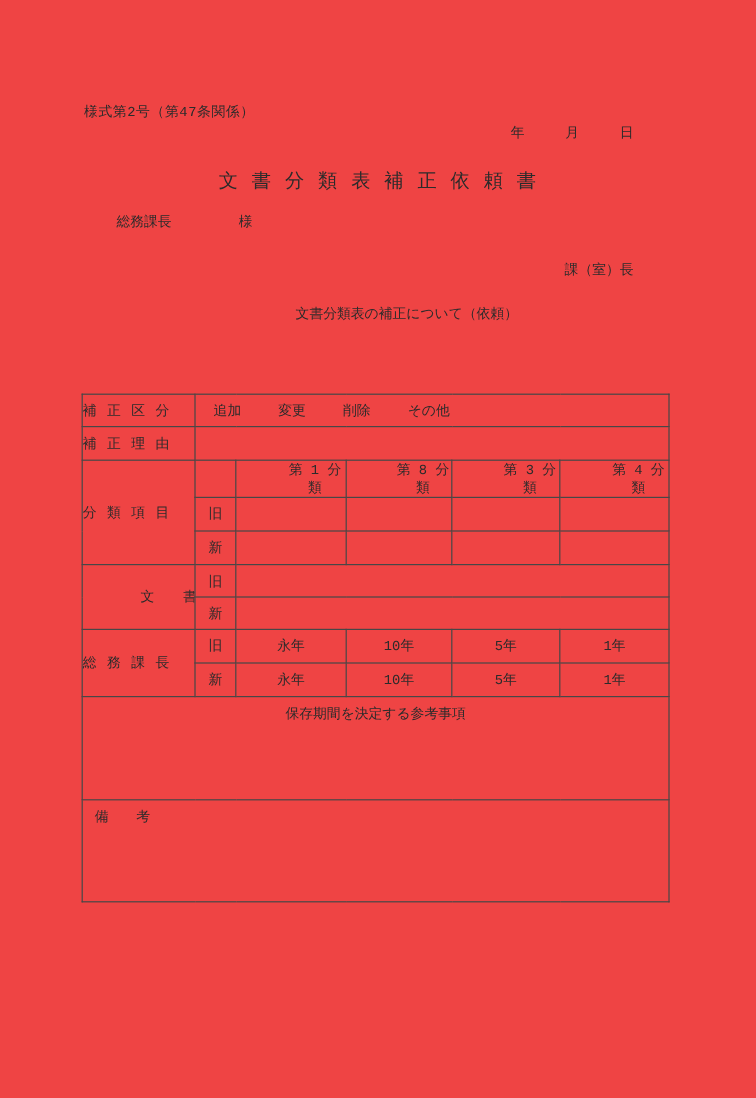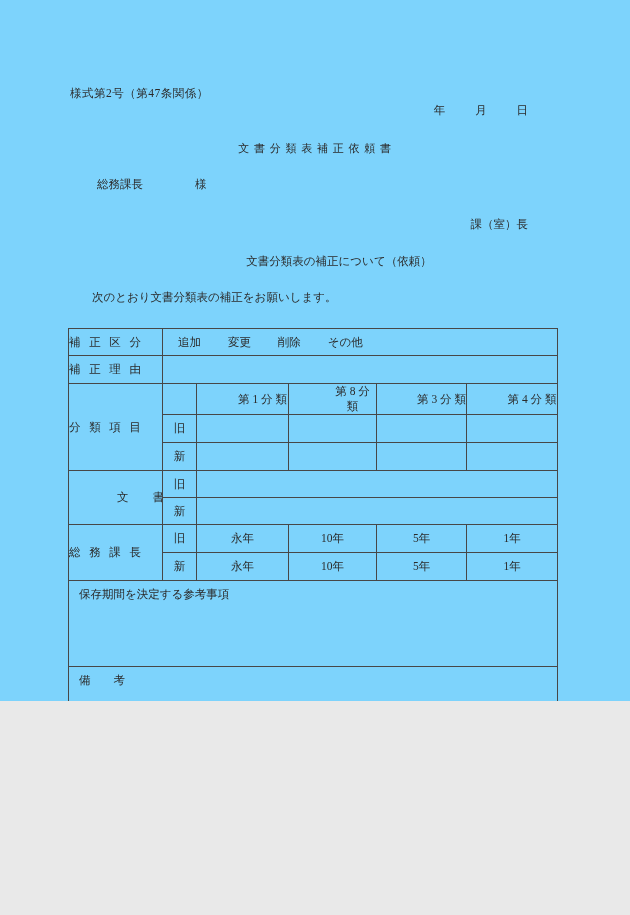--- a/index.html
+++ b/index.html
@@ -2,31 +2,32 @@
 <html><head>
 <meta charset="utf-8">
 <style>
   html,body{margin:0;padding:0;}
   body{
     background:#e9e9e9;
     font-family:"Liberation Serif","DejaVu Serif",serif;
   }
   .page{
     position:relative;
-    width:630px;height:701px;
-    background:#7dd3fc;
+    width:630px;height:915px;
+    background:#ef4444;
     color:#2b2b2b;
     overflow:hidden;
     font-size:11.5px;
+    font-family:Liberation Mono, monospace;
   }
   .abs{position:absolute;}
   .form-number{left:70px;top:86px;letter-spacing:0.5px;}
   .date-line{top:103px;right:102px;text-align:right;}
   .date-line .dsep{margin-left:27px;}
-  .form-title{left:0;right:0;top:141px;text-align:center;font-size:11px;letter-spacing:1px;}
+  .form-title{left:0;right:0;top:141px;text-align:center;font-size:16px;letter-spacing:1px;}
   .addressee-line{left:97px;top:177px;text-align:center;}
   .addressee-line .honorific{margin-left:49px;}
   .sender-line{top:217px;right:102px;text-align:right;}
   .subject-line{left:0;right:0;top:254px;text-align:center;margin-left:48px;}
   .request-line{left:92px;top:290px;}
   .footnote{left:88px;top:727px;}
   .footnote .fn-text{margin-left:11px;}
 
   table.correction-table{
     position:absolute;left:68px;top:328px;
@@ -53,21 +54,21 @@
   }
   .jlabel.w83{width:83px;margin-left:48px;}
   td.center{text-align:center;}
   td.options-cell{padding-left:15px;}
   .opt{display:inline-block;}
   .opt + .opt{margin-left:24px;}
   td.tall-cell{vertical-align:top;padding:6px 10px;}
   tr.r27 td{height:26px;}
   tr.r28 td{height:27px;}
   tr.r26 td{height:25px;padding-left:40px;}
-  tr.r75 td{height:73px;}
+  tr.r75 td{height:73px;text-align:center;}
   tr.r74 td{height:72px;}
 </style>
 </head>
 <body>
 
 <div class="page">
 
   <div class="abs form-number">様式第2号（第47条関係）</div>
 
   <div class="abs date-line">
@@ -80,21 +81,20 @@
 
   <div class="abs addressee-line">
     <span>総務課長</span>
     <span class="honorific">様</span>
   </div>
 
   <div class="abs sender-line">課（室）長</div>
 
   <div class="abs subject-line">文書分類表の補正について（依頼）</div>
 
-  <div class="abs request-line">次のとおり文書分類表の補正をお願いします。</div>
 
   <table class="correction-table">
     <colgroup>
       <col style="width:94px">
       <col style="width:34px">
       <col style="width:92px">
       <col style="width:88px">
       <col style="width:90px">
       <col style="width:91px">
     </colgroup>

